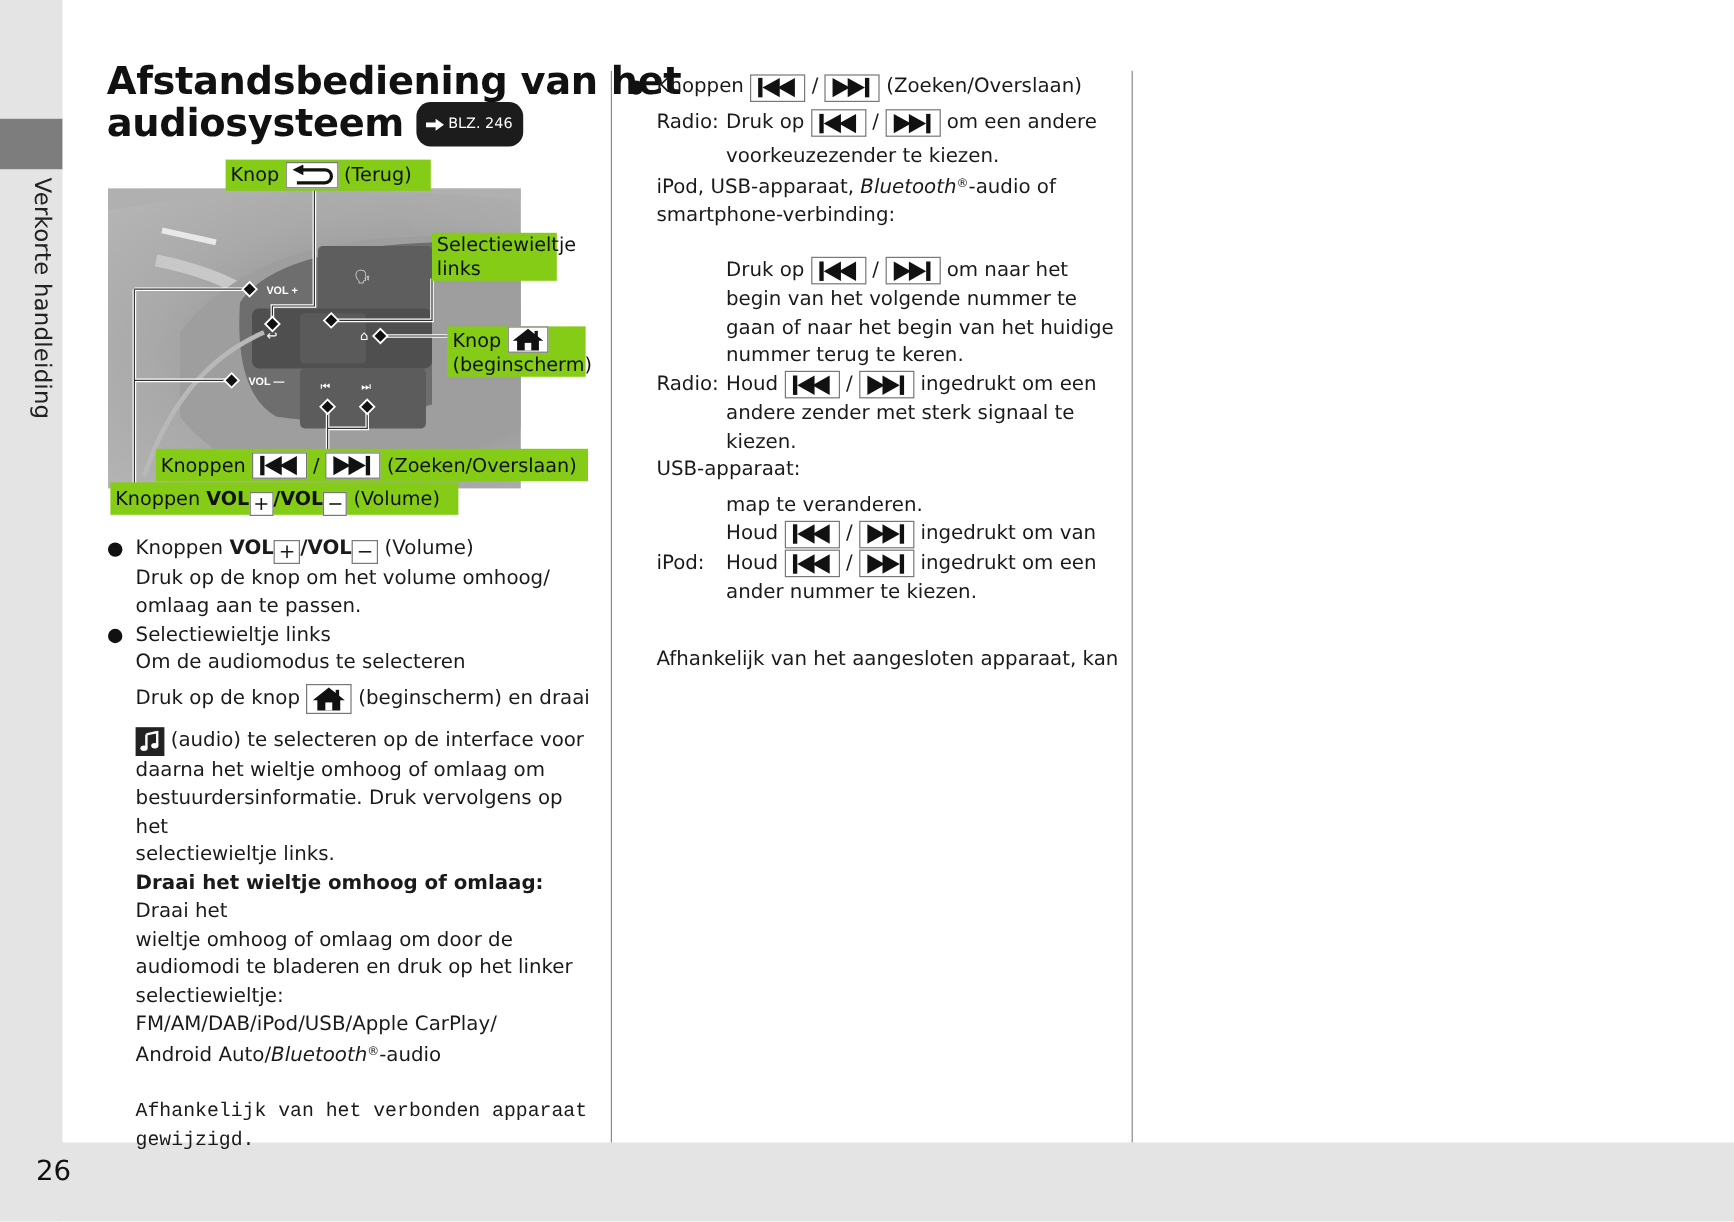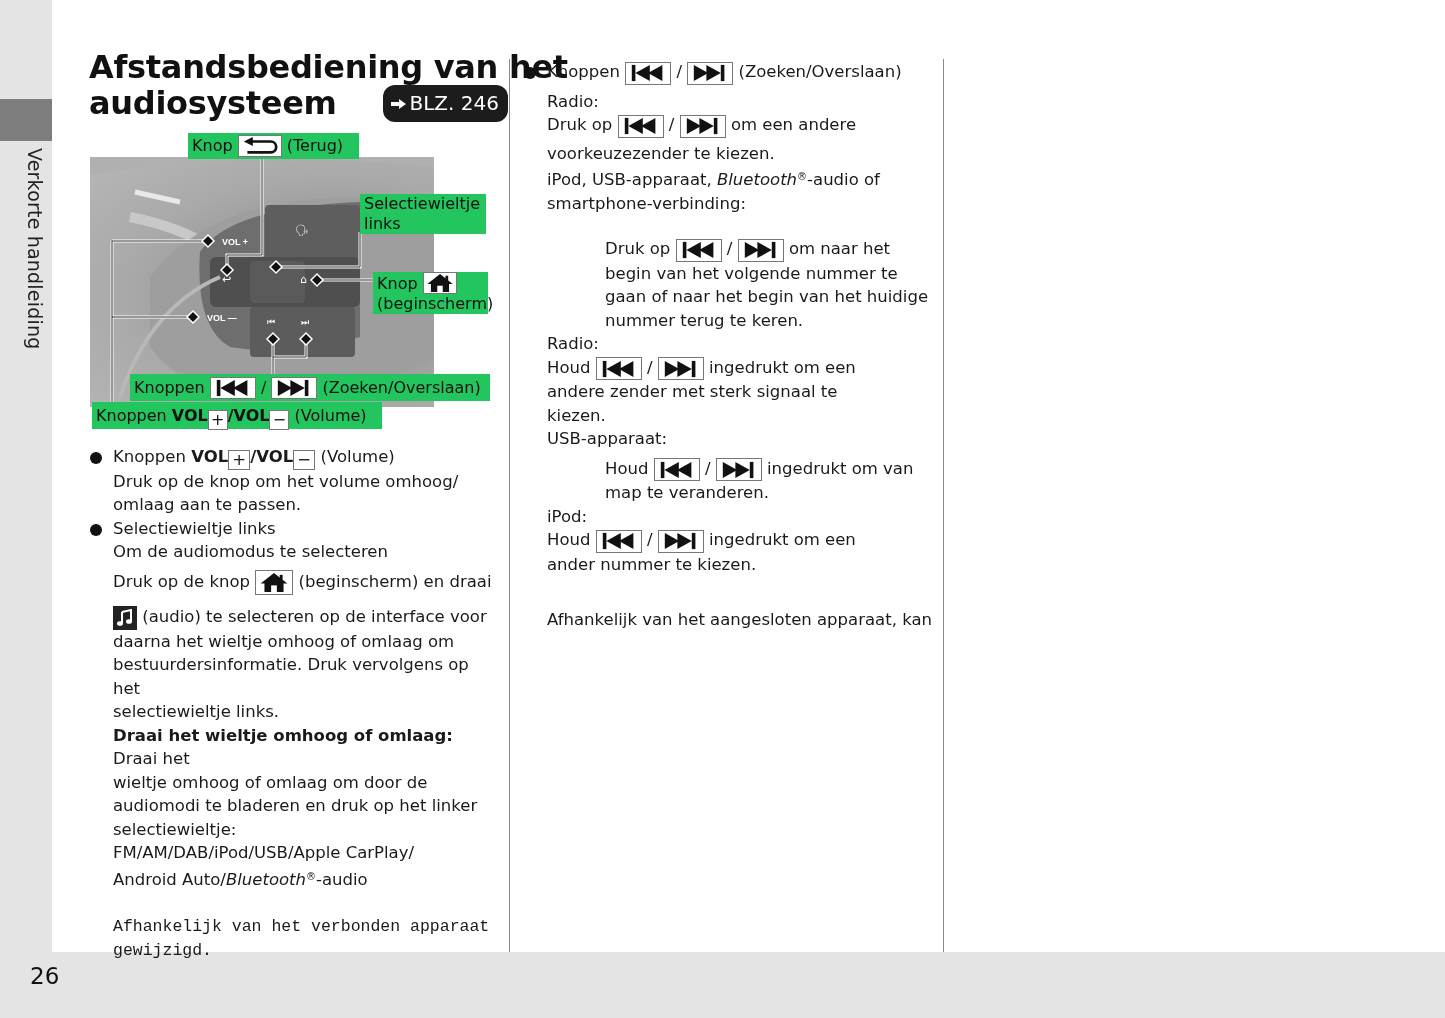--- a/index.html
+++ b/index.html
@@ -11,38 +11,38 @@
   .tab-dark { position: absolute; left: 0; top: 99px; width: 52px; height: 42px; background: #7d7d7d; }
   .tab-label { position: absolute; left: 24px; top: 148px; writing-mode: vertical-rl; font-size: 19px; color: #222; letter-spacing: 0.2px; }
   .bottom-bar { position: absolute; left: 0; top: 952px; width: 1445px; height: 66px; background: #e4e4e4; }
   .page-number { position: absolute; left: 30px; top: 963px; font-size: 23px; color: #111; }
   .divider { position: absolute; top: 59px; width: 1px; background: #8a8a8a; }
   .divider.d1 { left: 509px; height: 893px; }
   .divider.d2 { left: 943px; height: 893px; }
 
   
   .page-title { position: absolute; left: 89px; top: 50px; font-size: 32px; font-weight: bold; line-height: 35px; color: #111; letter-spacing: -0.3px; }
-  .ref-badge { display: inline-flex; align-items: center; gap: 2px; background: #1c1c1c; color: #fff; font-size: 20px; font-weight: normal; border-radius: 12px; padding: 1px 9px 1px 6px; vertical-align: 4px; letter-spacing: 0; margin-left: 36px; }
+  .ref-badge { display: inline-flex; align-items: center; gap: 2px; background: #1c1c1c; color: #fff; font-size: 12px; font-weight: normal; border-radius: 12px; padding: 1px 9px 1px 6px; vertical-align: 4px; letter-spacing: 0; }
   .ref-badge svg { display: block; }
 
   
   .diagram { position: absolute; left: 90px; top: 157px; width: 344px; height: 250px; overflow: visible; }
   .diagram-photo { position: absolute; left: 0; top: 0; width: 344px; height: 250px;
     background: radial-gradient(ellipse at 70% 55%, #8f8f8f 0%, #9a9a9a 35%, #a9a9a9 60%, #b7b7b7 100%); }
   .diagram svg.art { position: absolute; left: 0; top: 0; }
-  .callout { position: absolute; background: #22c55e; font-size: 16px; line-height: 20px; color: #111; padding: 0 4px; white-space: nowrap; }
+  .callout { position: absolute; background: #84cc16; font-size: 16px; line-height: 20px; color: #111; padding: 0 4px; white-space: nowrap; }
   .callout b { font-weight: bold; }
   .iconbox { display: inline-flex; align-items: center; justify-content: center; border: 1px solid #777; background: #fff; vertical-align: -4px; }
   .callout .iconbox { height: 22px; }
 
   
   .col { position: absolute; font-size: 16.5px; line-height: 23.5px; color: #1a1a1a; }
   .bullet-line { position: relative; padding-left: 24px; }
   .bullet-line::before { content: ""; position: absolute; left: 1px; top: 7px; width: 12px; height: 12px; border-radius: 50%; background: #111; }
-  .indent { padding-left: 24px; flex-direction: column; }
+  .indent { padding-left: 24px; }
   .ital { font-style: italic; }
   .sup { font-size: 10px; vertical-align: 5px; }
   .inline-btn { display: inline-flex; align-items: center; justify-content: center; height: 23px; border: 1px solid #777; background: #fff; vertical-align: -5px; }
   .inline-btn.skip { width: 46px; }
   .inline-btn.small { width: 22px; height: 20px; vertical-align: -3px; }
   .inline-btn.home { width: 38px; height: 25px; vertical-align: -6px; }
   .music-icon { display: inline-flex; width: 24px; height: 24px; background: #222; vertical-align: -5px; align-items: center; justify-content: center; }
 
   .hang { display: flex; }
   .hang .lbl { width: 58px; flex: none; }
@@ -154,21 +154,21 @@
 
   <div class="callout" style="left:98px; top:-24px; height:26px; line-height:26px; width:171px;">
     <span>Knop</span>
     <span class="iconbox" style="width:44px;">
         <svg width="36" height="18">
           <use href="#sym-back"></use>
         </svg>
       </span>
     <span>(Terug)</span>
   </div>
-  <div class="callout" style="left:270px; top:37px; width:126px;">
+  <div class="callout" style="left:270px; top:37px; width:104px;">
     <div>Selectiewieltje</div>
     <div>links</div>
   </div>
   <div class="callout" style="left:283px; top:115px; width:115px;">
     <div><span>Knop</span>
       <span class="iconbox" style="width:34px; height:22px;">
           <svg width="28" height="20">
             <use href="#sym-home"></use>
           </svg>
         </span></div>
@@ -322,34 +322,34 @@
             </svg>
           </span>
         <span>ingedrukt om een</span></div>
       <div>andere zender met sterk signaal te</div>
       <div>kiezen.</div>
     </span>
   </div>
 
   <div class="indent">USB-apparaat:</div>
   <div class="indent" style="padding-left:82px; margin-top:6px;">
+    <div>map te veranderen.</div>
     <div><span>Houd</span>
       <span class="inline-btn skip">
           <svg width="40" height="18">
             <use href="#sym-prev"></use>
           </svg>
         </span>
       <span>/</span>
       <span class="inline-btn skip">
           <svg width="40" height="18">
             <use href="#sym-next"></use>
           </svg>
         </span>
       <span>ingedrukt om van</span></div>
-    <div>map te veranderen.</div>
   </div>
 
   <div class="indent hang">
     <span class="lbl">iPod:</span>
     <span class="txt">
       <div><span>Houd</span>
         <span class="inline-btn skip">
             <svg width="40" height="18">
               <use href="#sym-prev"></use>
             </svg>

